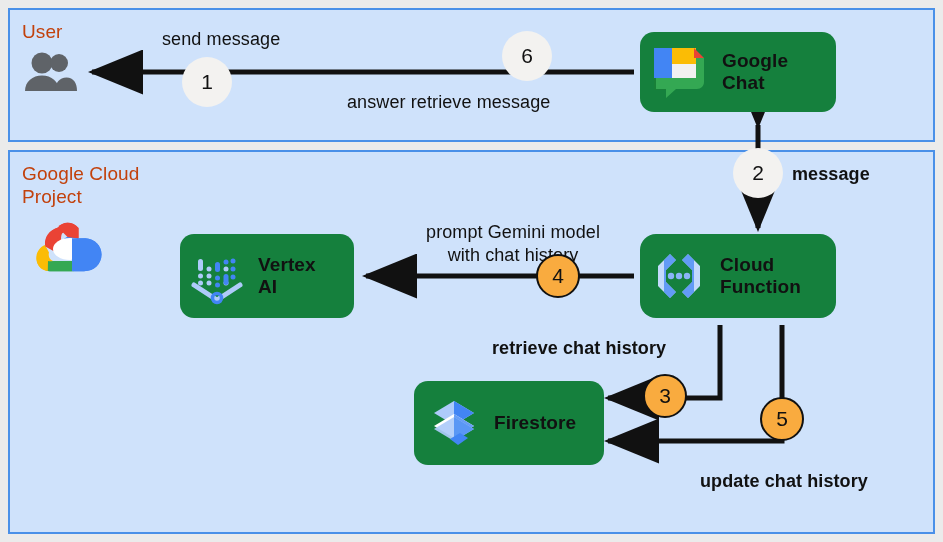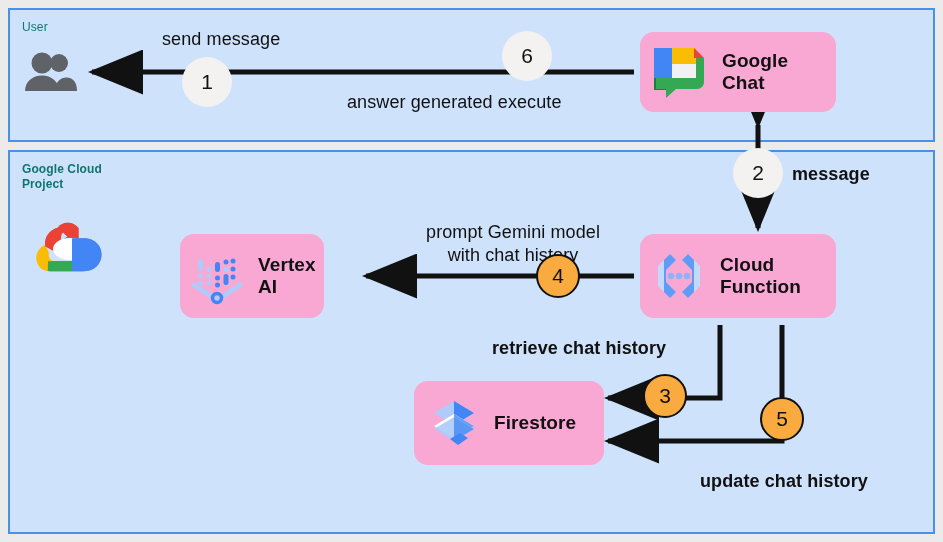--- a/index.html
+++ b/index.html
@@ -30,33 +30,33 @@
     height: 134px;
   }
   #panel-gcp {
     left: 8px;
     top: 150px;
     width: 927px;
     height: 384px;
   }
   .panel-label {
     position: absolute;
-    font-size: 12px;
-    color: #0f766e;
+    font-size: 19px;
+    color: #c2410c;
     line-height: 1.22;
     white-space: pre-line;
     letter-spacing: 0.1px;
   }
   #label-user { left: 22px; top: 20px; }
-  #label-gcp  { left: 22px; top: 162px; font-weight: bold; }
+  #label-gcp  { left: 22px; top: 162px; }
 
   
   .node {
     position: absolute;
-    background: #f9a8d4;
+    background: #15803d;
     border-radius: 14px;
     display: flex;
     align-items: center;
     box-sizing: border-box;
   }
   .node-icon {
     flex: 0 0 auto;
     display: flex;
     align-items: center;
     justify-content: center;
@@ -68,27 +68,28 @@
     line-height: 1.16;
     white-space: pre-line;
     letter-spacing: 0.1px;
   }
   #node-google-chat {
     left: 640px; top: 32px; width: 196px; height: 80px;
     padding-left: 10px;
   }
   #node-google-chat .node-label { margin-left: 14px; }
   #node-vertex-ai {
-    left: 180px; top: 234px; width: 144px; height: 84px;
+    left: 180px; top: 234px; width: 174px; height: 84px;
     padding-left: 10px;
   }
   #node-vertex-ai .node-label { margin-left: 14px; }
   #node-cloud-function {
     left: 640px; top: 234px; width: 196px; height: 84px;
     padding-left: 10px;
+    border-radius: 16px;
   }
   #node-cloud-function .node-label { margin-left: 12px; }
   #node-firestore {
     left: 414px; top: 381px; width: 190px; height: 84px;
     padding-left: 14px;
   }
   #node-firestore .node-label { margin-left: 14px; }
 
   
   .edge-label {
@@ -274,21 +275,21 @@
         <path d="M26 19 L46 31 L26 43 Z" fill="#669df6"></path>
         <path d="M6 34 L26 22 L46 34 L26 46 Z" fill="#aecbfa" opacity="0.92"></path>
         <path d="M26 22 L46 34 L26 46 Z" fill="#5a97f5"></path>
         <path d="M22 44 L32 38 L40 43 L30 50 Z" fill="#4285f4"></path>
       </svg>
     </div>
     <div class="node-label">Firestore</div>
   </div>
 
   <div class="edge-label" id="lbl-send-message">send message</div>
-  <div class="edge-label" id="lbl-answer-generated">answer generated execute</div>
+  <div class="edge-label" id="lbl-answer-generated">answer retrieve message</div>
   <div class="edge-label" id="lbl-execute">message</div>
   <div class="edge-label" id="lbl-prompt-gemini">prompt Gemini model
 with chat history</div>
   <div class="edge-label bold" id="lbl-retrieve-history">retrieve chat history</div>
   <div class="edge-label bold" id="lbl-update-history">update chat history</div>
 
   <div class="badge light" id="badge-1">1</div>
   <div class="badge light" id="badge-2">2</div>
   <div class="badge orange" id="badge-3">3</div>
   <div class="badge orange" id="badge-4">4</div>

